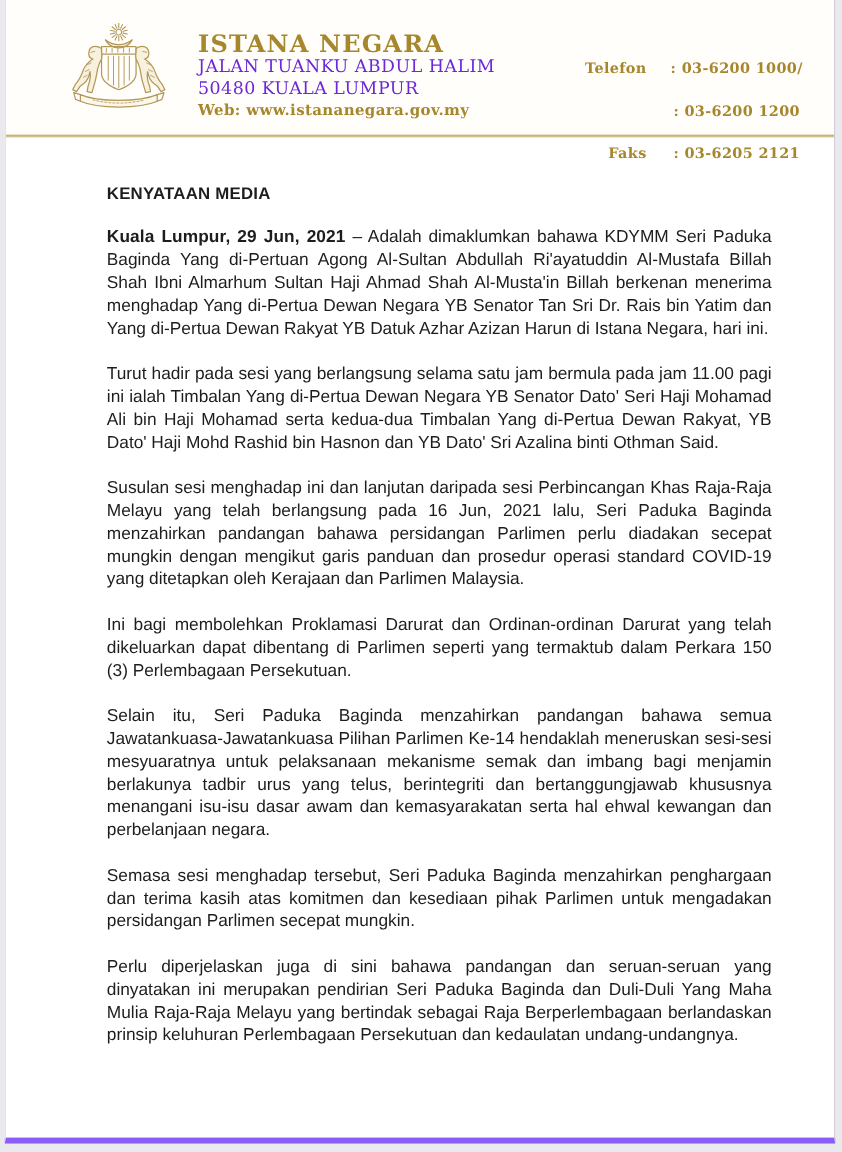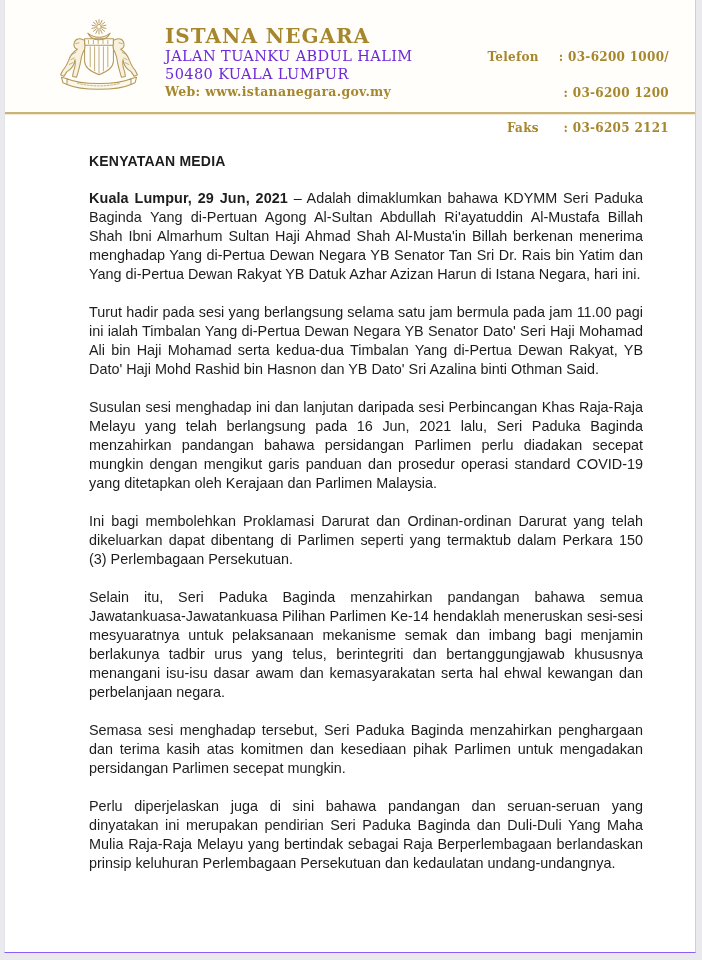--- a/index.html
+++ b/index.html
@@ -9,21 +9,21 @@
     font-family:"Liberation Sans",sans-serif;
     overflow:hidden;
   }
   .sheet{
     position:relative;
     width:692px;height:953px;
     margin:0 0 0 4px;
     background:#ffffff;
     border-left:1px solid #e3e3ea;
     border-right:1px solid #cfcfd8;
-    border-bottom:1px solid #8b5cf6;
+    border-bottom:5px solid #8b5cf6;
     box-sizing:border-box;
   }
   
   .letterhead{
     position:relative;
     height:112px;
     background:#fffefa;
     display:flex;
     align-items:flex-start;
     padding:16px 0 0 46px;
@@ -48,21 +48,21 @@
   }
   .contact{
     position:absolute;top:50px;right:26px;
     display:grid;grid-template-columns:auto auto;
     column-gap:5px;row-gap:0;
     font-family:"DejaVu Serif","Liberation Serif",serif;
     font-weight:bold;font-size:12px;line-height:15.5px;
     letter-spacing:.3px;color:#a6872e;gap:20px;
   }
   .contact .lbl{text-align:right;}
-  .contact .val{text-align:right;}
+  .contact .val{text-align:center;}
   .gold-rule{height:2px;background:#c9b378;border-bottom:1px solid #efe9d6;}
   
   .content{
     padding:37px 52px 0 84px;
     color:#1d1d1d;
   }
   .doc-heading{
     font-size:14px;font-weight:bold;line-height:19px;
     margin:0 0 18px 0;letter-spacing:.2px;
   }

